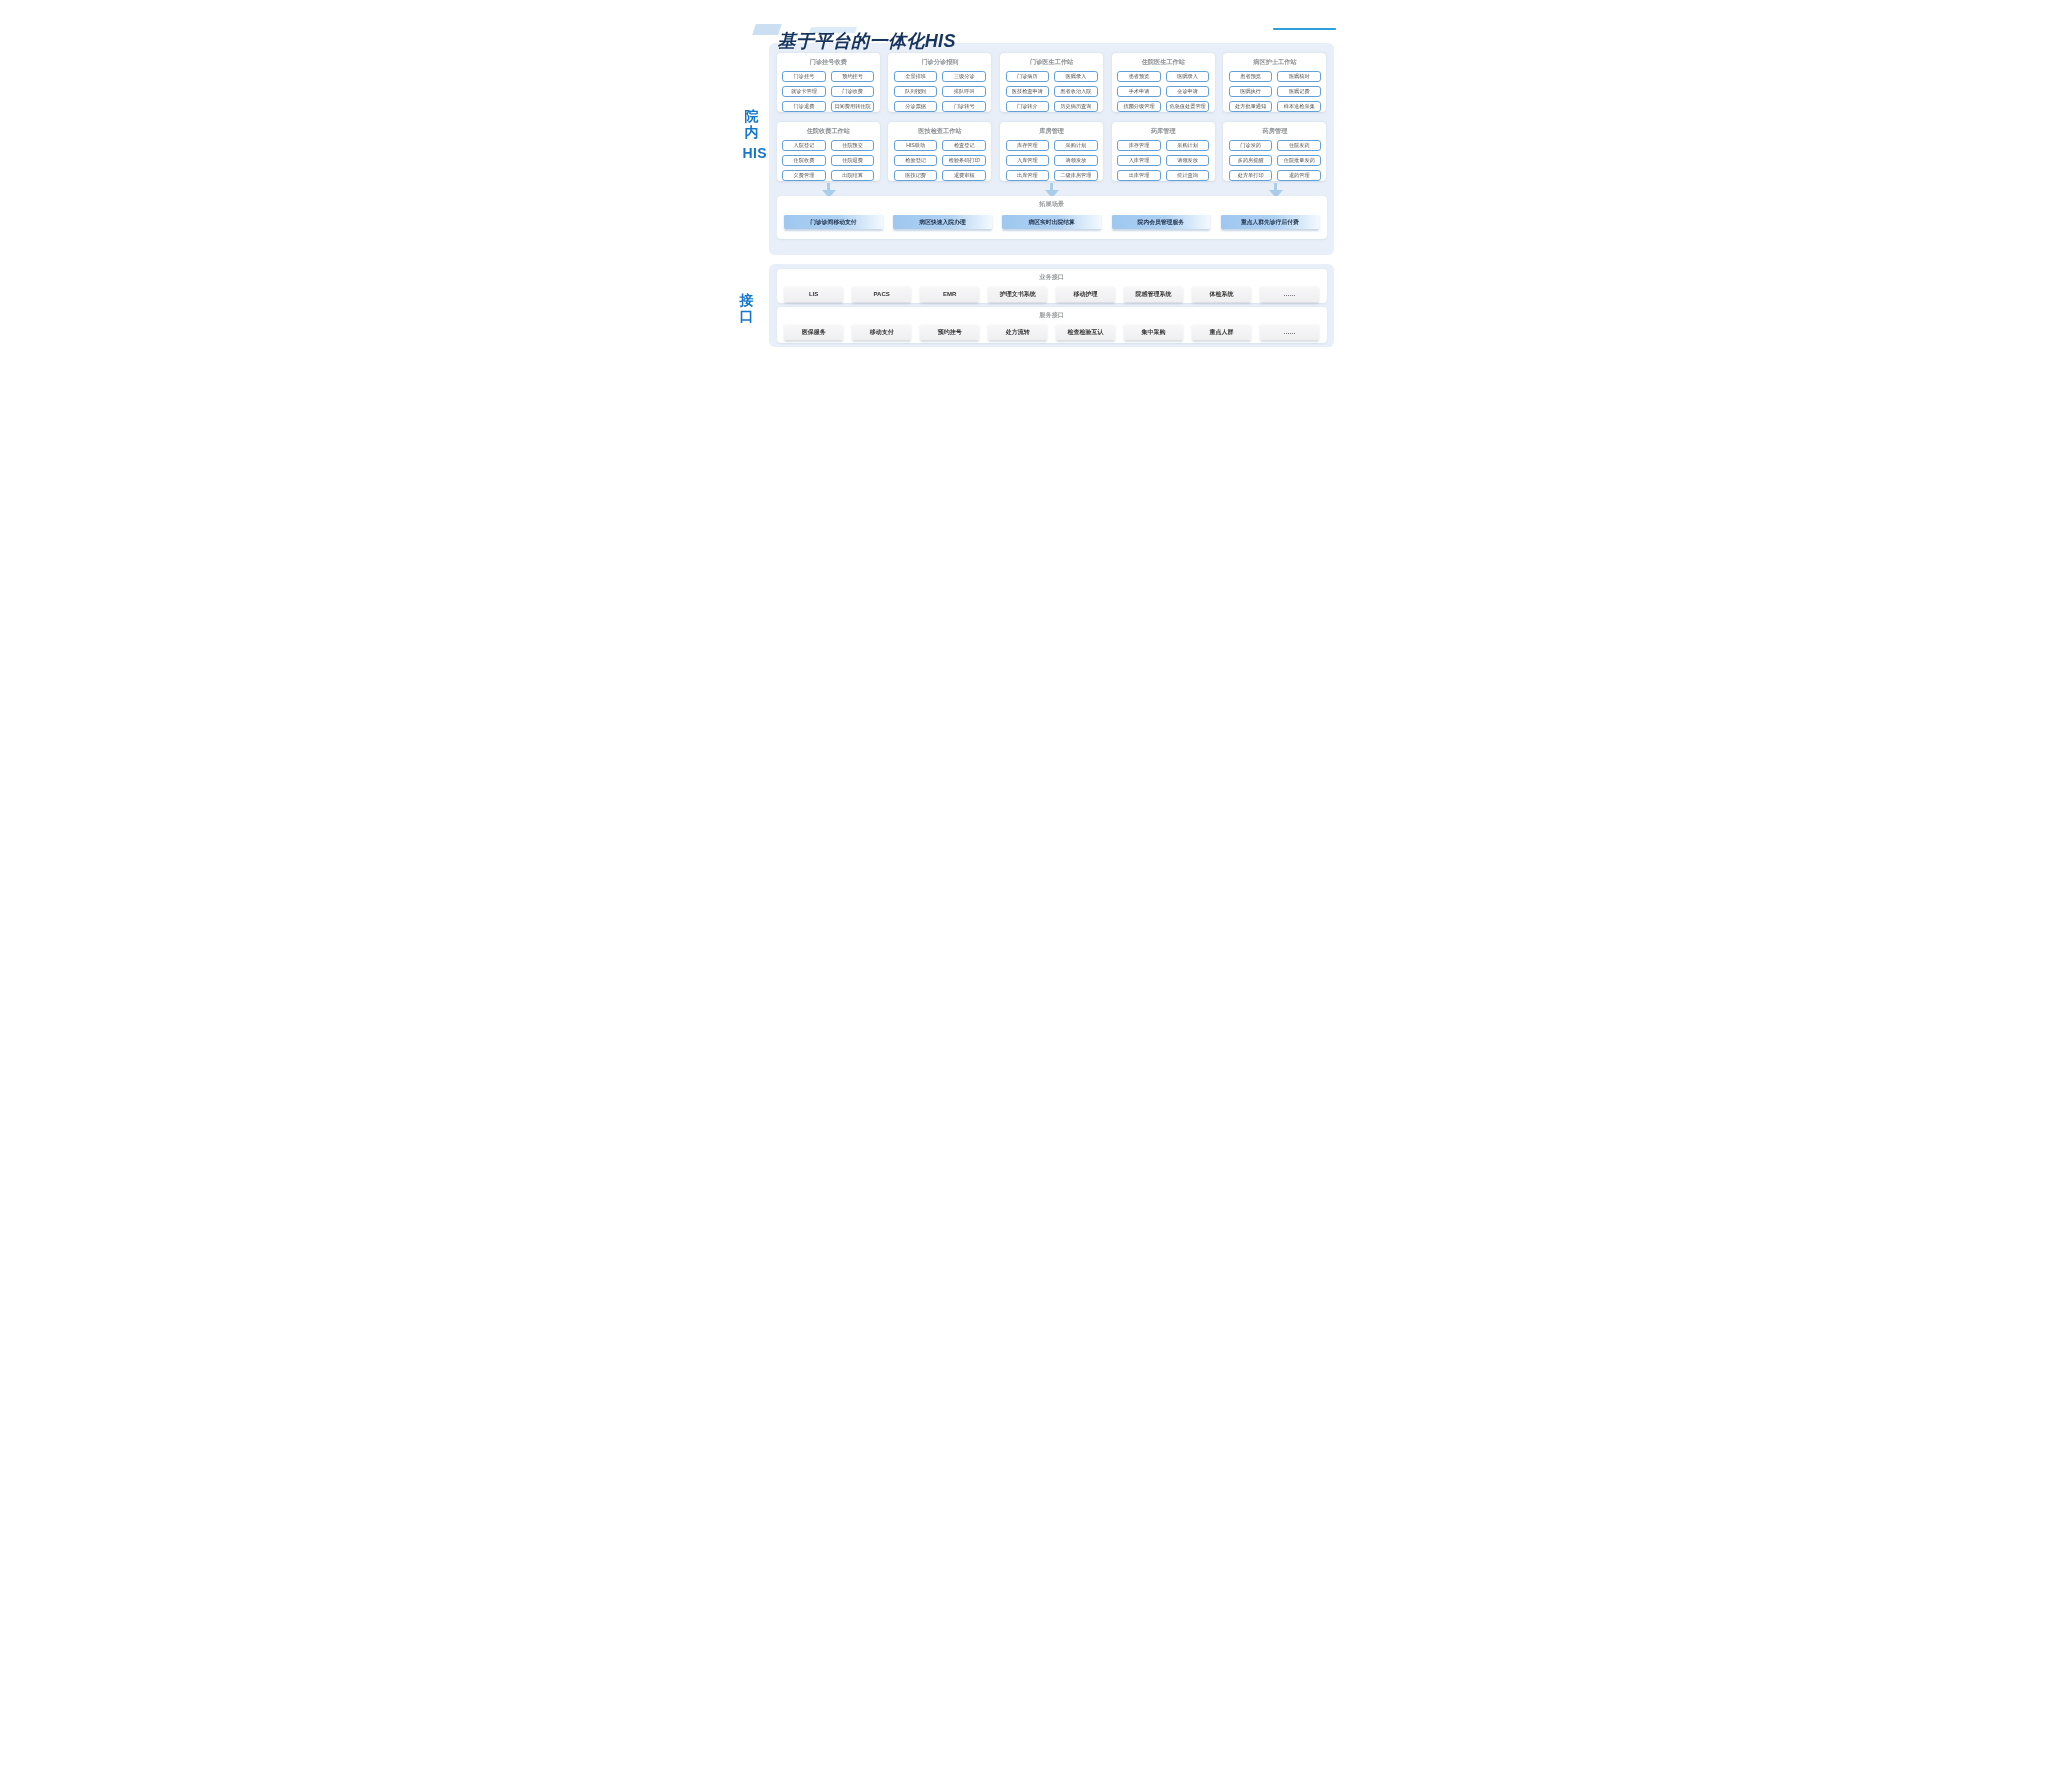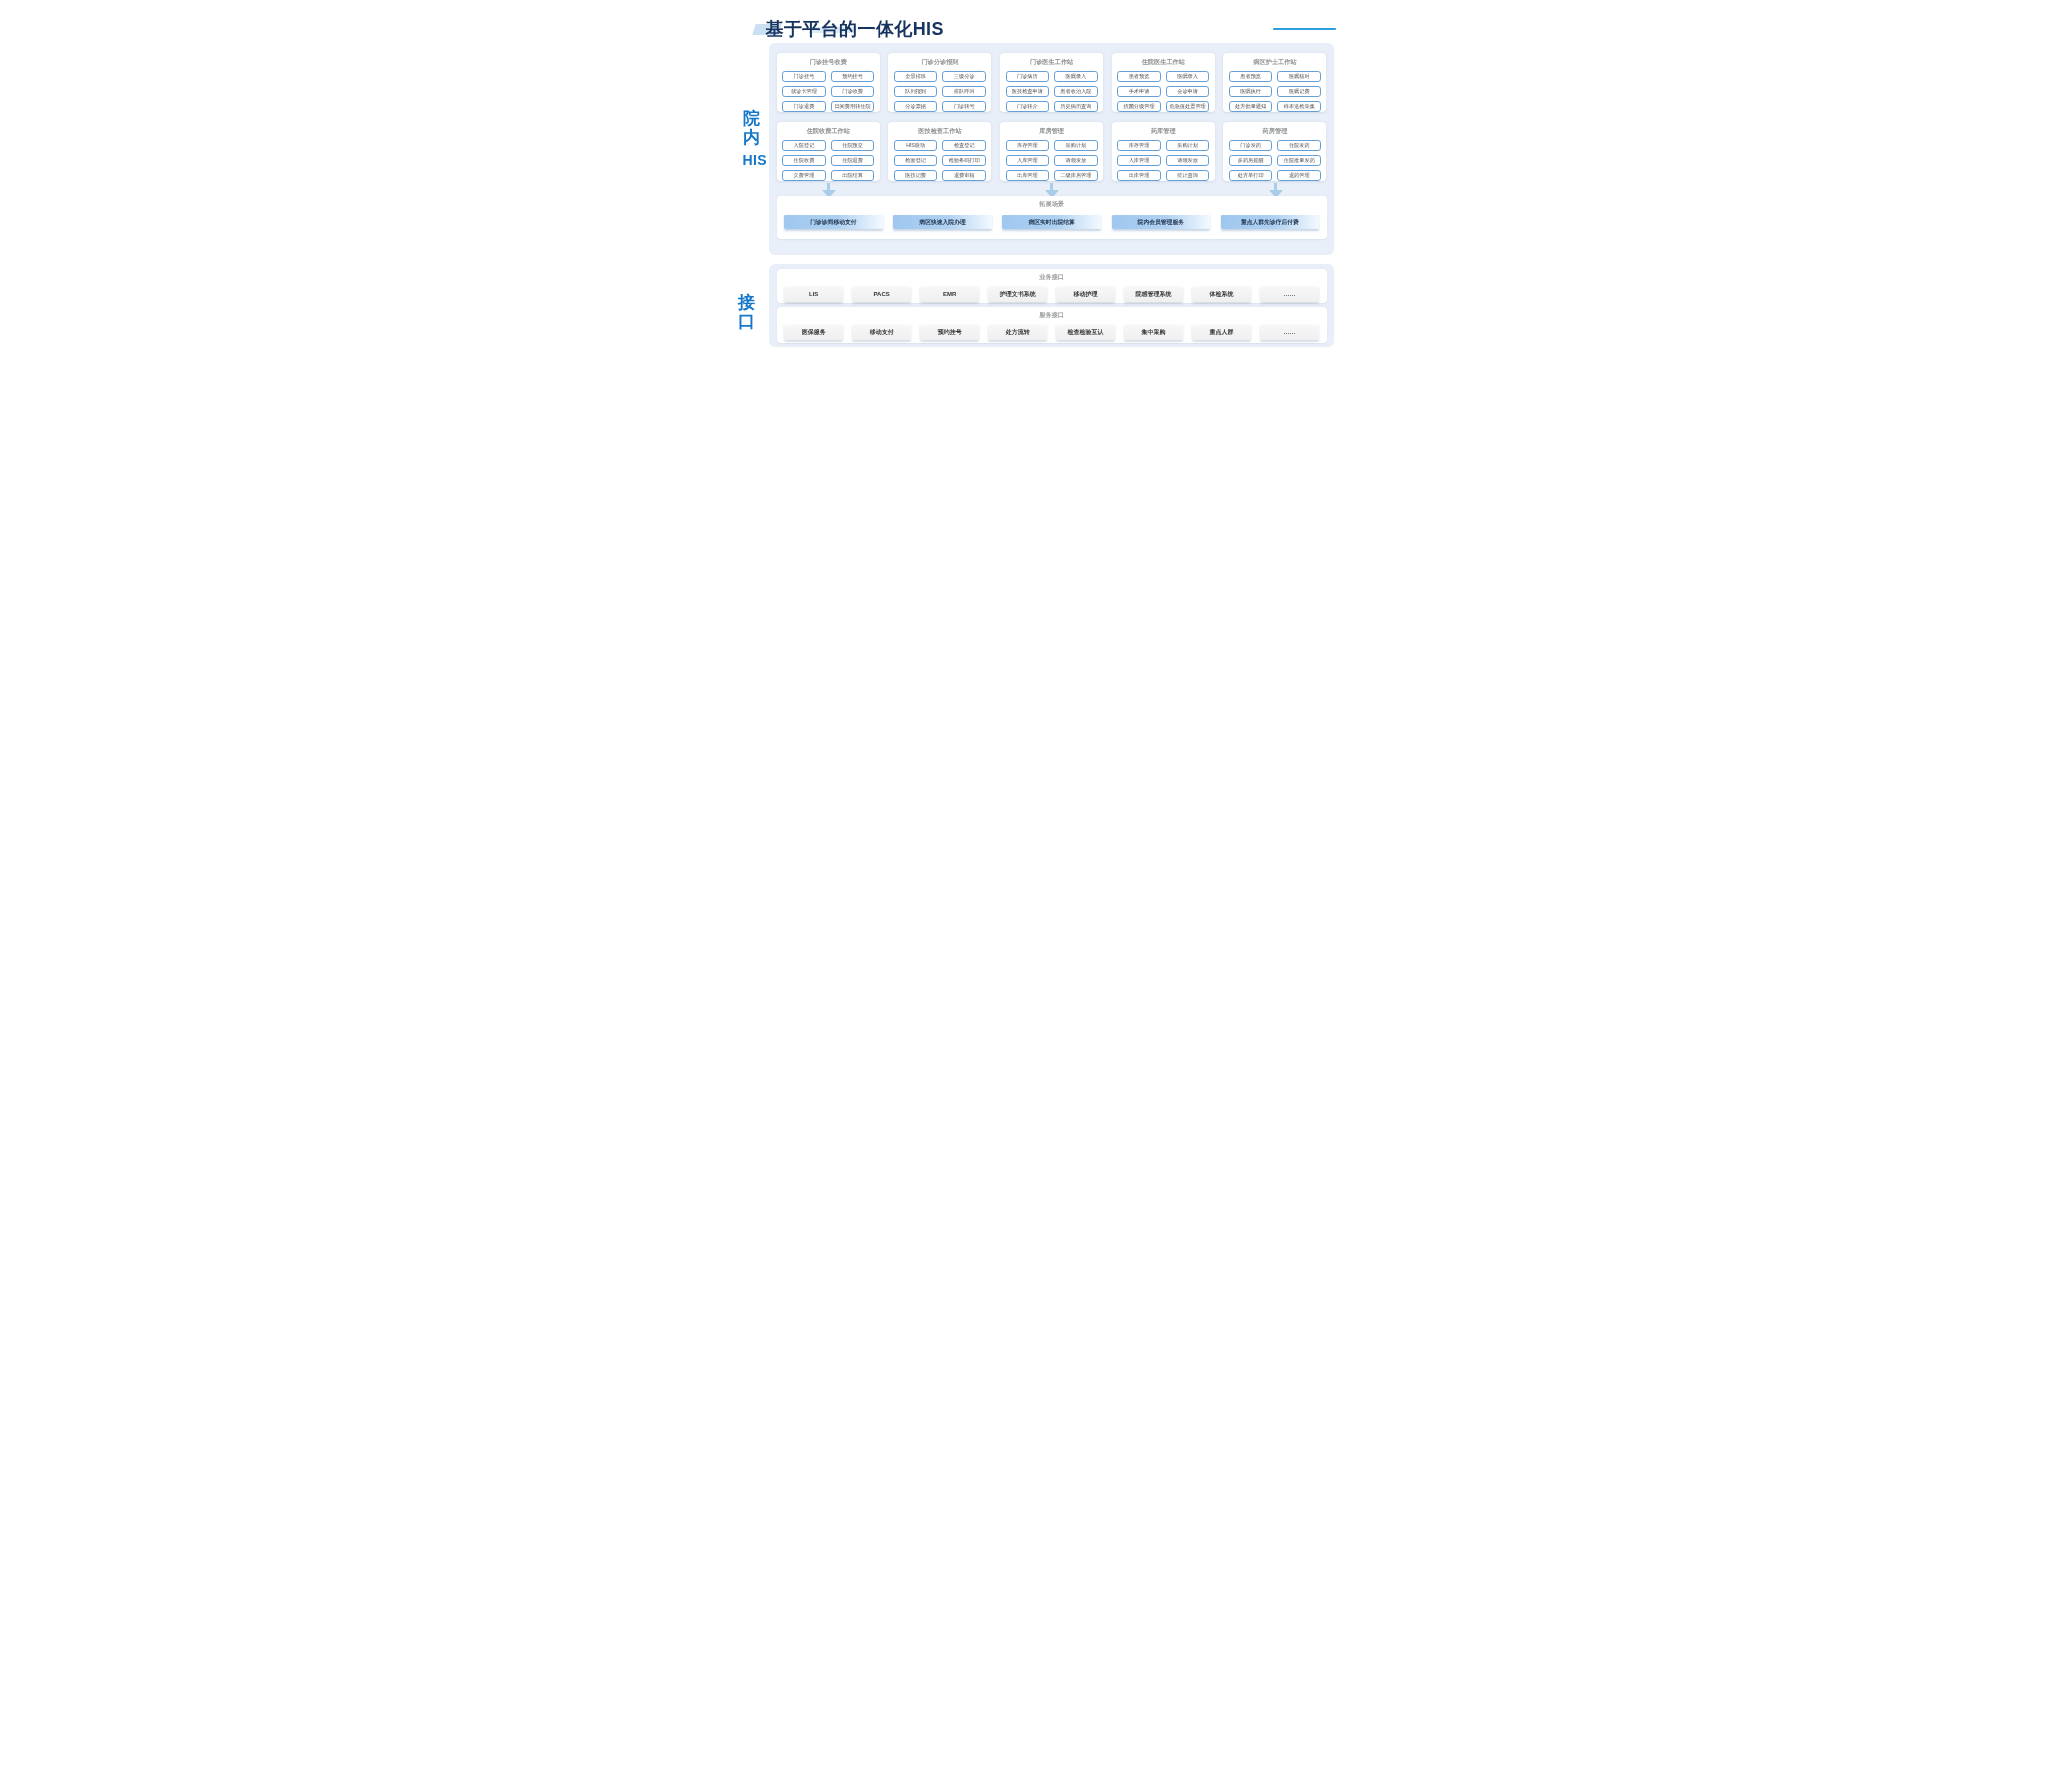--- a/index.html
+++ b/index.html
@@ -2,26 +2,26 @@
 <html style="font-size:6.6px"><head>
 <meta charset="utf-8">
 <style>
   html,body{margin:0;padding:0;background:#ffffff;}
   body{font-family:"Liberation Sans","DejaVu Sans",sans-serif;}
   .page{position:relative;width:635px;height:357px;margin:0 auto;background:#ffffff;overflow:hidden;}
 
   
   .decor-a{position:absolute;left:38px;top:24px;width:26.4px;height:10.7px;background:#cbdff2;transform:skewX(-18deg);z-index:0;}
   .decor-b{position:absolute;left:94px;top:27px;width:46px;height:5.8px;background:#dcebf8;transform:skewX(-18deg);z-index:0;}
-  .page-title{position:absolute;left:50px;top:16.5px;margin:0;z-index:1;font-size:18px;font-weight:bold;color:#17345f;letter-spacing:0.4px;}
+  .page-title{position:absolute;left:50px;top:16.5px;margin:12px;z-index:1;font-size:18px;font-weight:bold;color:#17345f;letter-spacing:0.4px;font-style:italic;}
   .title-line{position:absolute;left:557px;top:28px;width:63px;height:1.7px;border-radius:0.8px;background:#2d9fd9;}
 
   
   .side-label{position:absolute;color:#1577c9;font-weight:bold;text-align:center;}
-  .vert{width:1em;word-break:break-all;line-height:1.12;font-size:17px;margin:0 auto;}
+  .vert{width:1em;word-break:break-all;line-height:1.12;font-size:14px;margin:0 auto;}
   .his-label{left:27px;top:109px;width:18px;}
   .his-sub{font-size:14px;letter-spacing:0.4px;margin-top:5px;}
   .port-label{left:22px;top:293px;width:18px;}
 
   
   .panel{position:absolute;left:53px;width:565px;background:#e9eff8;border-radius:5.8px;}
   .his-panel{top:43px;height:212px;}
   .port-panel{top:264px;height:83px;}
 
   

